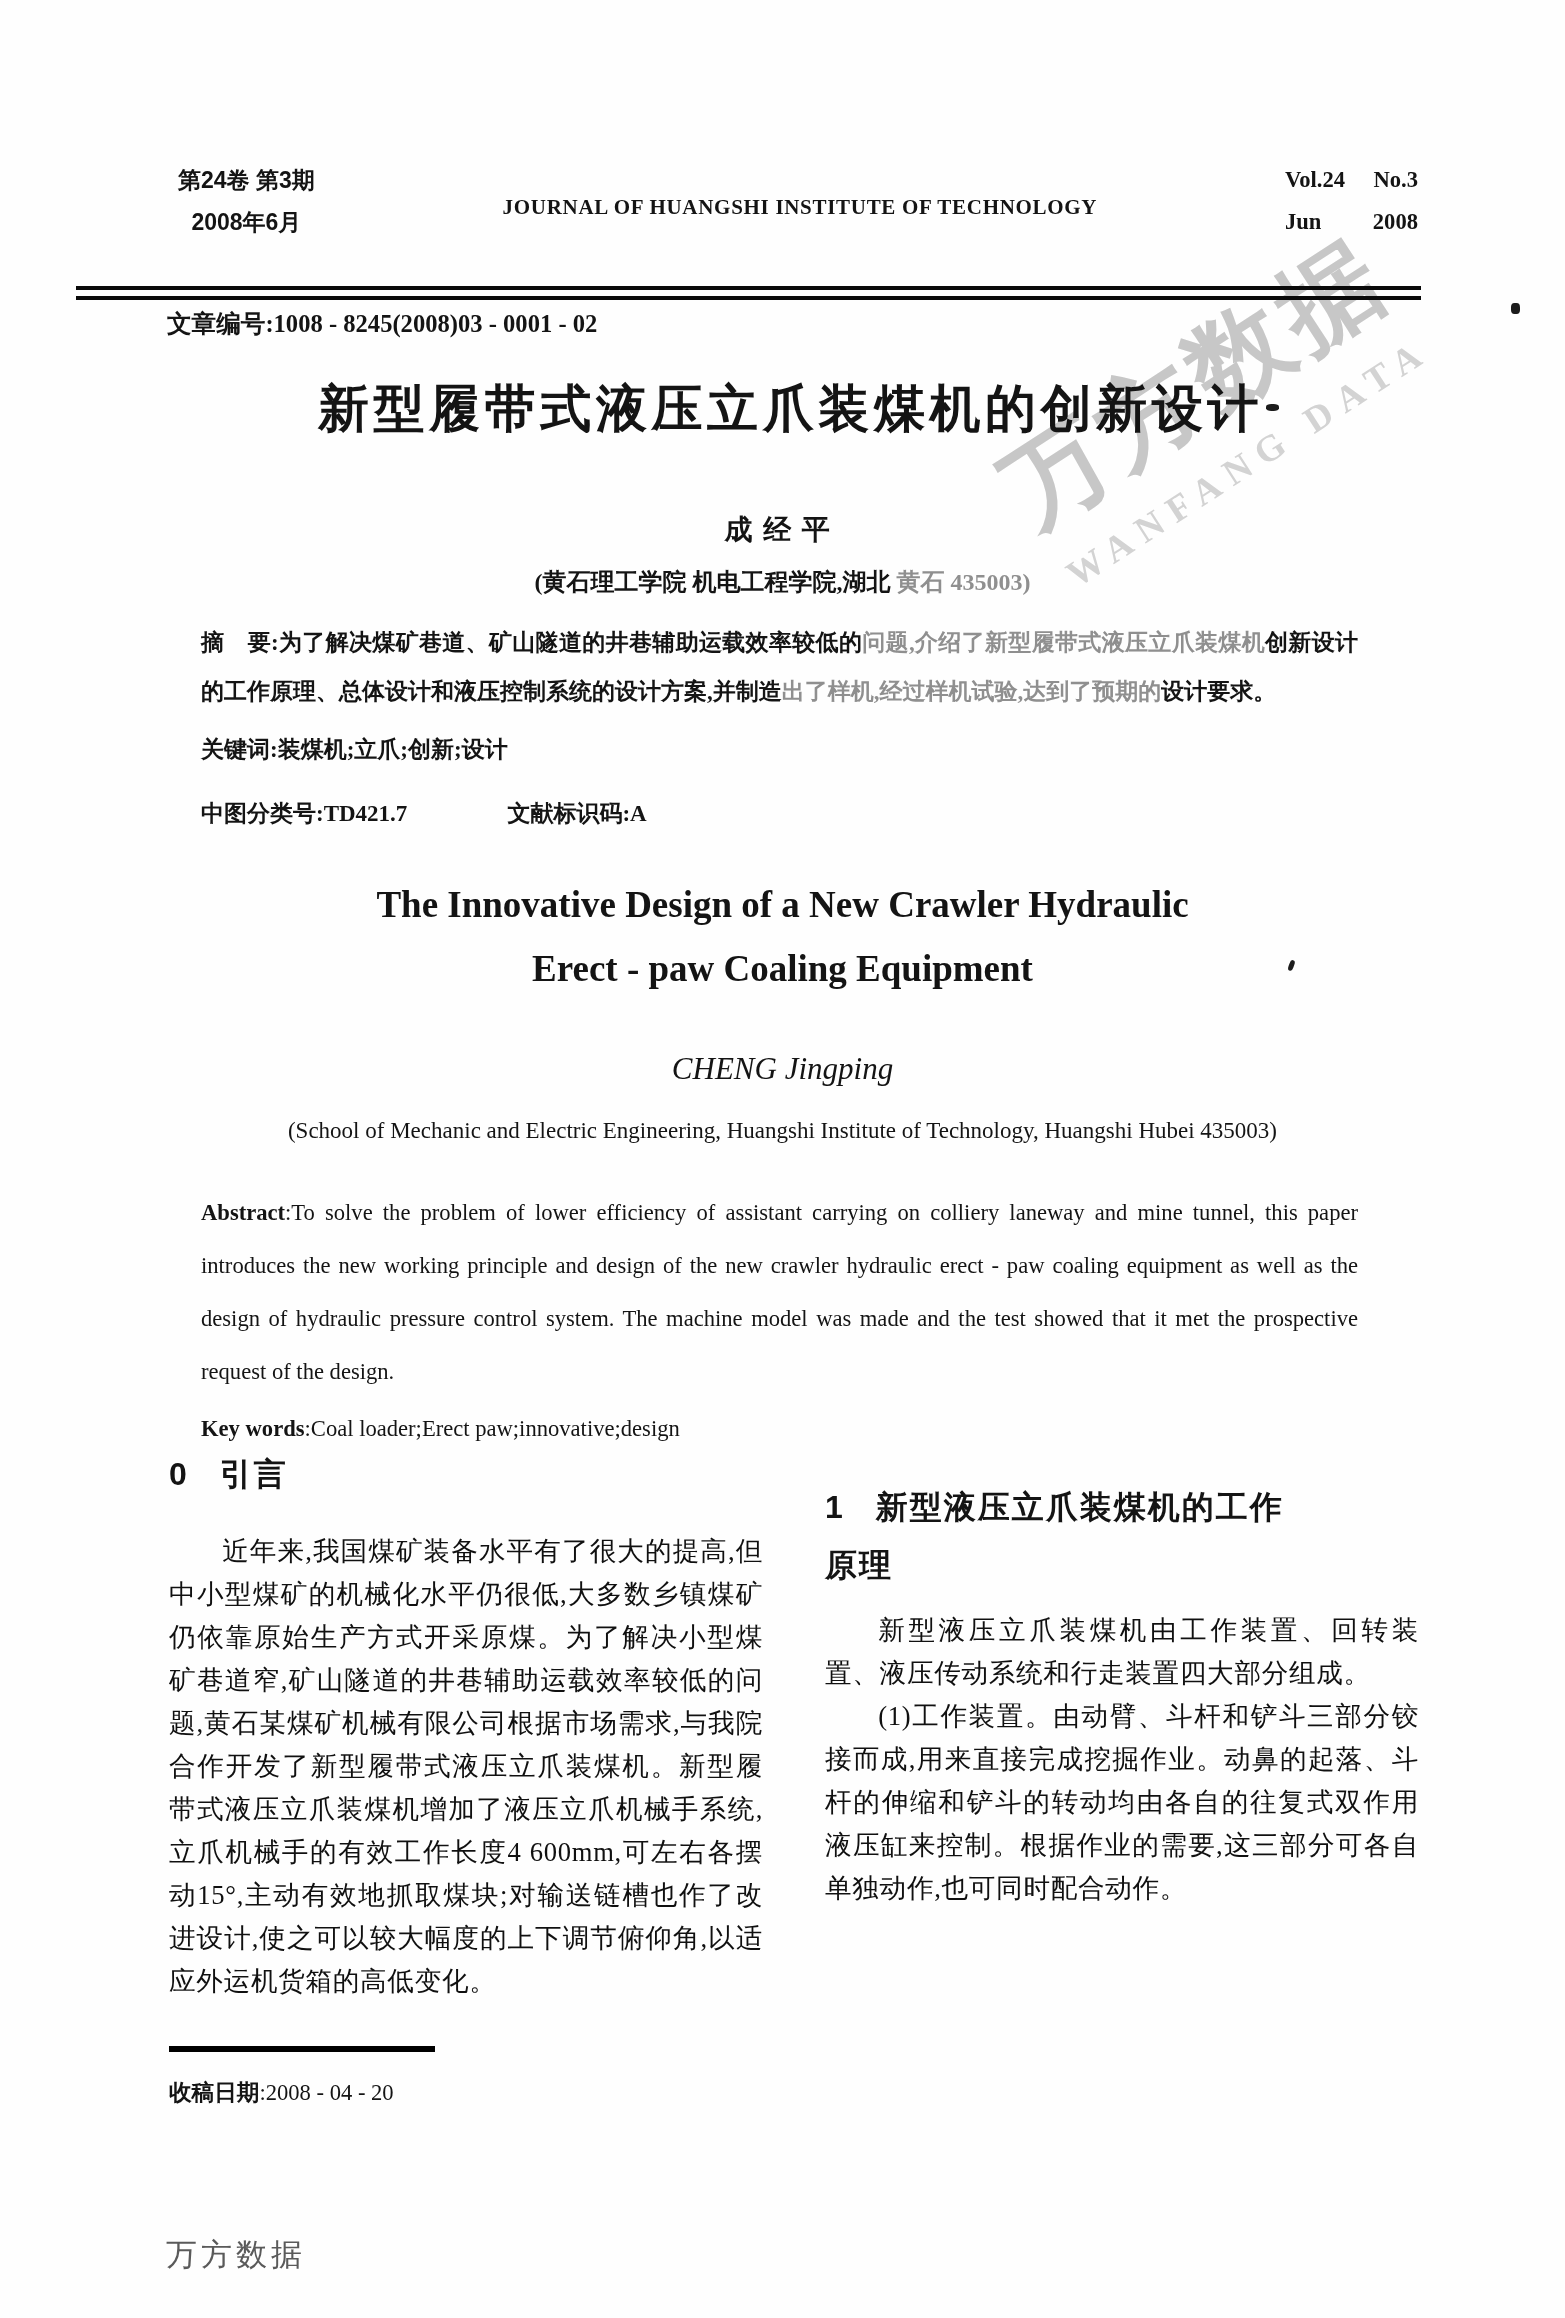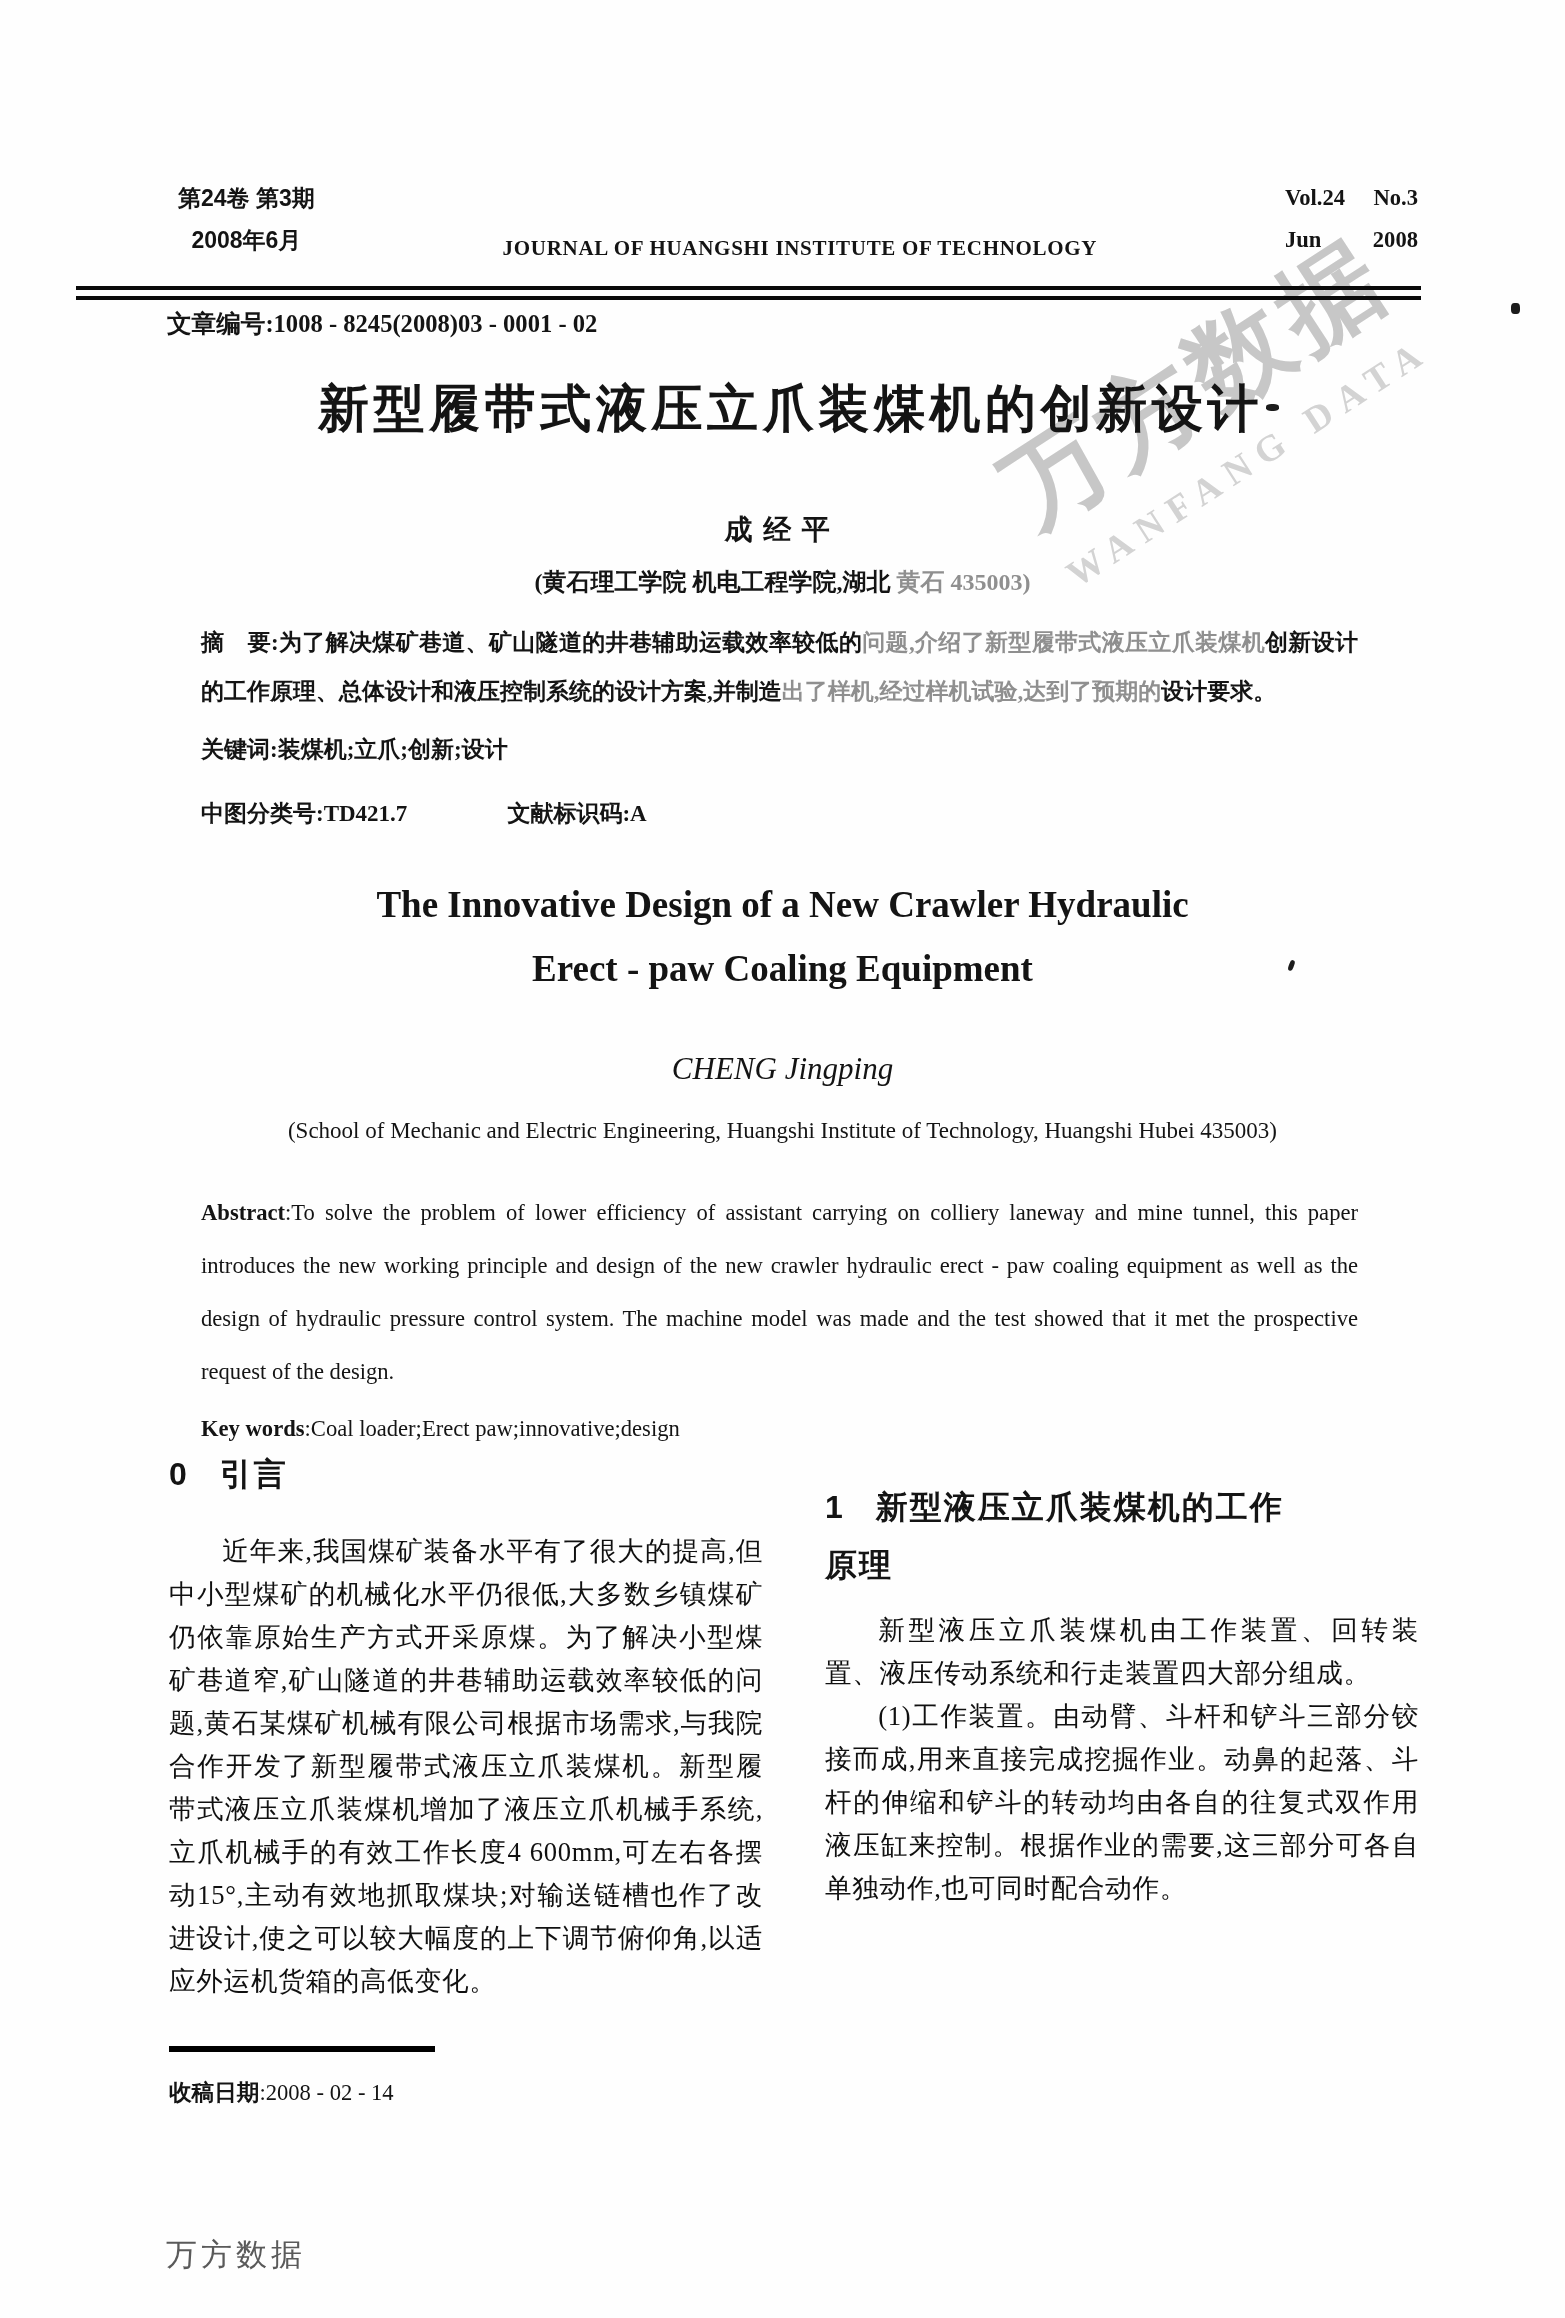--- a/index.html
+++ b/index.html
@@ -3,22 +3,22 @@
 <meta charset="utf-8">
 <style>
   html,body { margin:0; padding:0; background:#ffffff; }
   .page {
     position:relative; width:1565px; height:2319px; margin:0 auto;
     background:#fefefe; color:#141414; overflow:hidden;
     font-family:"Liberation Serif", serif;
   }
 
   
-  .header { position:absolute; top:177px; left:178px; right:147px;
-            display:flex; justify-content:space-between; align-items:flex-end; }
+  .header { position:absolute; top:159px; left:178px; right:147px;
+            display:flex; justify-content:space-between; align-items:center; }
   .h-left { text-align:center; font-size:23px; font-weight:700; line-height:42px;
             font-family:"Liberation Sans", sans-serif; white-space:nowrap; }
   .h-center { text-align:center; }
   .h-center .cn { font-size:28.6px; font-weight:700; letter-spacing:9.3px;
                   font-family:"Liberation Sans", sans-serif; white-space:nowrap; }
   .h-center .en { font-size:21px; font-weight:700; margin-top:13.3px; letter-spacing:0.7px; white-space:nowrap; }
   .h-right { font-size:22.6px; font-weight:700; line-height:42px; }
   .h-right .row { display:flex; justify-content:space-between; min-width:133px; }
 
   .rule { position:absolute; left:76px; width:1345px; top:286px; height:6px;
@@ -175,21 +175,21 @@
     <h2 class="sec">
       <span class="num">1</span><span>新型液压立爪装煤机的工作原理</span>
     </h2>
     <p class="body-p">新型液压立爪装煤机由工作装置、回转装置、液压传动系统和行走装置四大部分组成。</p>
     <p class="body-p">(1)工作装置。由动臂、斗杆和铲斗三部分铰接而成,用来直接完成挖掘作业。动鼻的起落、斗杆的伸缩和铲斗的转动均由各自的往复式双作用液压缸来控制。根据作业的需要,这三部分可各自单独动作,也可同时配合动作。</p>
   </div>
 
   <div class="footnote">
     <div class="fn-rule"></div>
     <p>
-      <span class="lbl">收稿日期</span><span>:2008 - 02 - 14</span>
+      <span class="lbl">收稿日期</span><span>:2008 - 04 - 20</span>
     </p>
   </div>
 
   <div class="page-wm">万方数据</div>
 
   <div class="speck s1"></div>
   <div class="speck s2"></div>
   <div class="speck s3"></div>
 
 </div>

